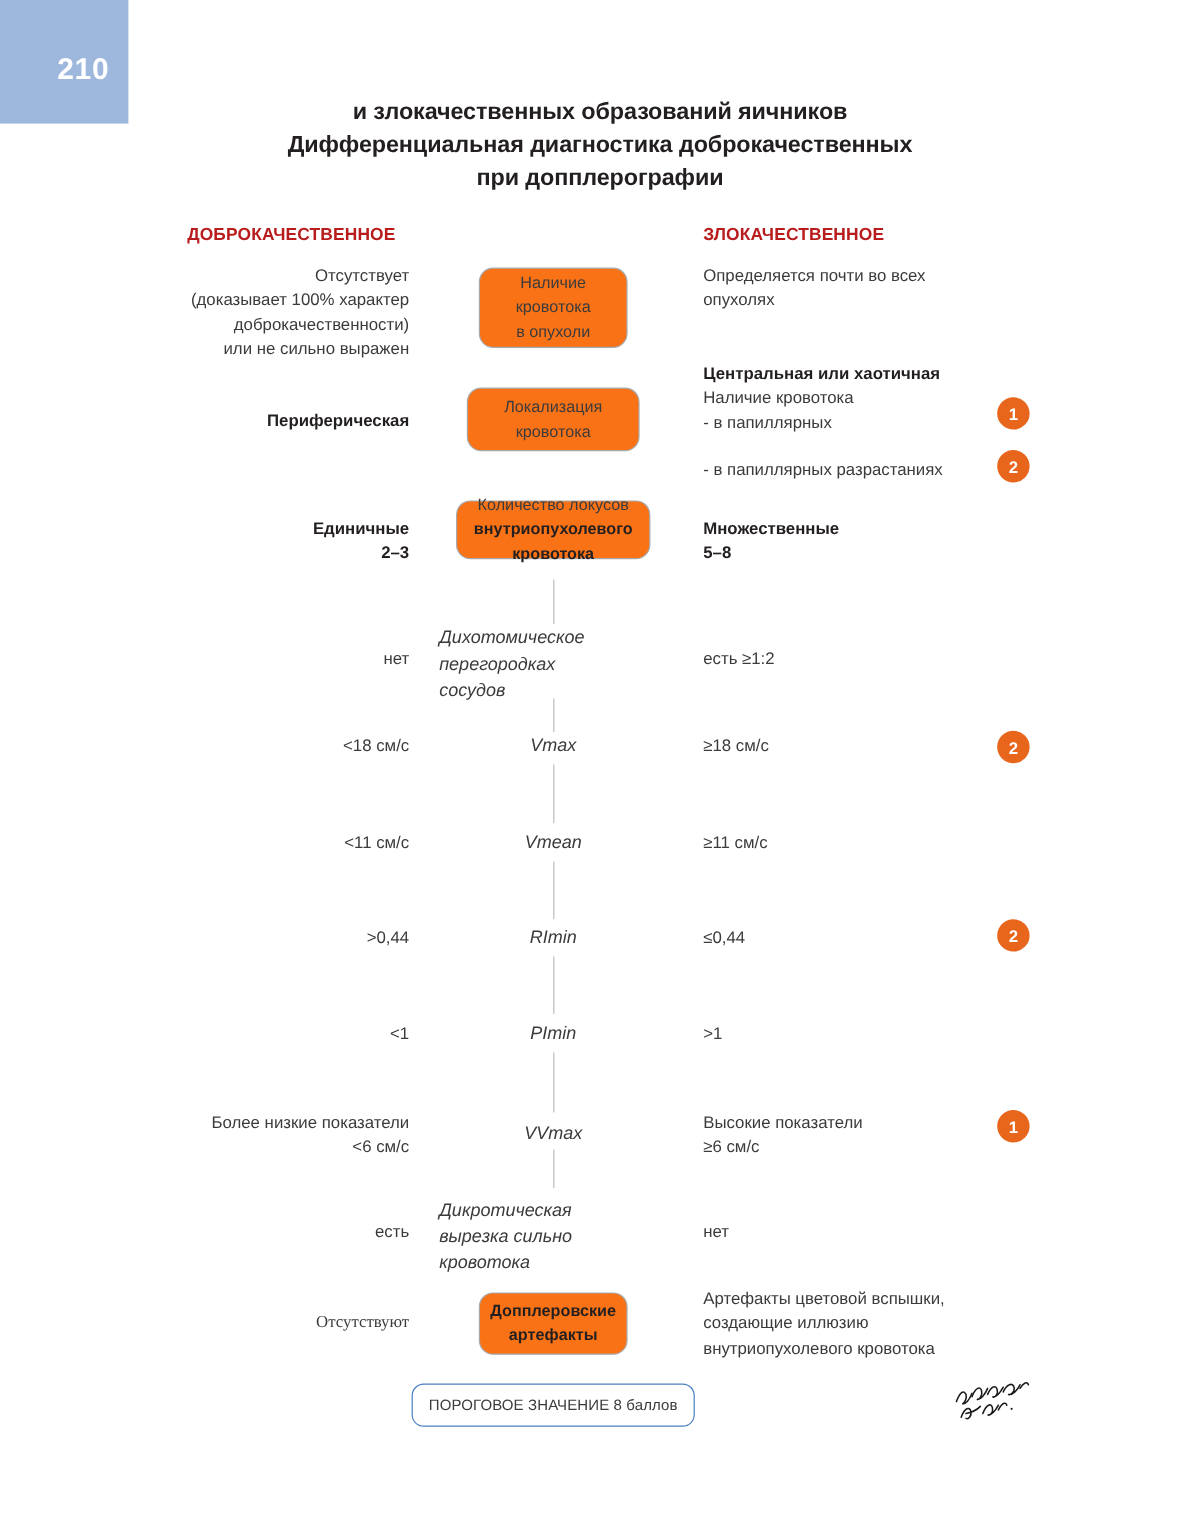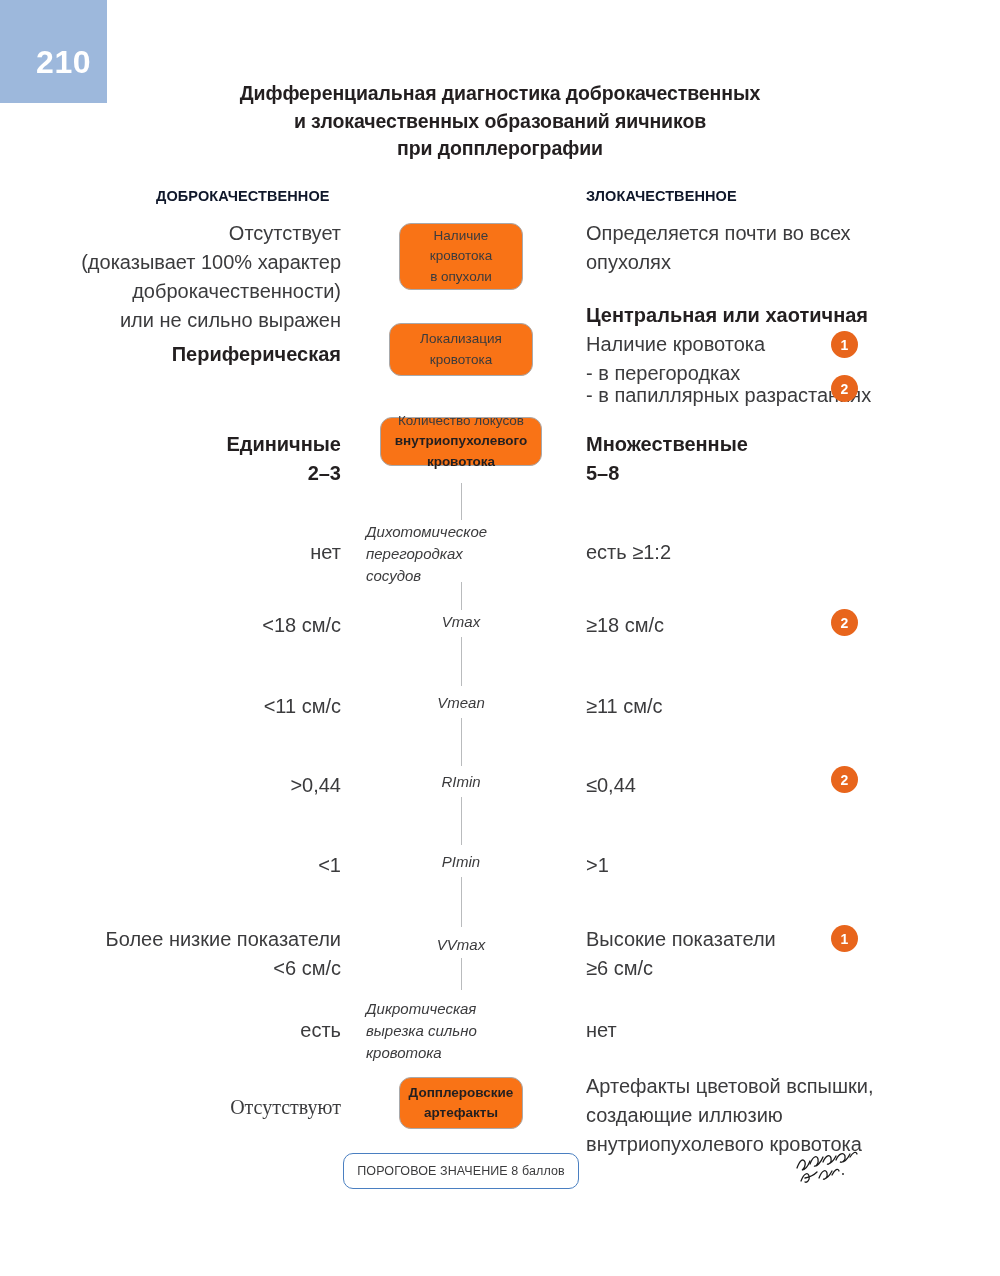--- a/index.html
+++ b/index.html
@@ -28,21 +28,21 @@
     left: 0;
     top: 0;
     width: 107px;
     height: 103px;
     background: #9db8dc;
   }
   .page-tab-number {
     position: absolute;
     right: 16px;
     top: 46px;
-    font-size: 32px;
+    font-size: 25px;
     font-weight: bold;
     color: #ffffff;
     letter-spacing: 0.5px;
     line-height: 1;
   }
 
   
   .title {
     position: absolute;
     left: 150px;
@@ -55,30 +55,30 @@
     color: #231f20;
     letter-spacing: -0.1px;
   }
   .title-line { display: block; }
 
   
   .col-head {
     position: absolute;
     font-size: 14.5px;
     font-weight: bold;
-    color: #0f172a;
+    color: #b91c1c;
     letter-spacing: 0.1px;
   }
   .col-head.left  { left: 156px; top: 188px; }
   .col-head.right { left: 586px; top: 188px; }
 
   
   .cell {
     position: absolute;
-    font-size: 20px;
+    font-size: 14px;
     line-height: 1.45;
     color: #3b3b3d;
   }
   .cell.left {
     right: 659px;          
     text-align: right;
   }
   .cell.right {
     left: 586px;
     text-align: left;
@@ -177,22 +177,22 @@
 </head>
 <body>
 
 <div id="page">
 
   <div class="page-tab">
     <div class="page-tab-number">210</div>
   </div>
 
   <div class="title">
+    <span class="title-line">и злокачественных образований яичников</span>
     <span class="title-line">Дифференциальная диагностика доброкачественных</span>
-    <span class="title-line">и злокачественных образований яичников</span>
     <span class="title-line">при допплерографии</span>
   </div>
 
   <div class="col-head left">ДОБРОКАЧЕСТВЕННОЕ</div>
   <div class="col-head right">ЗЛОКАЧЕСТВЕННОЕ</div>
 
   <div class="cell left" style="top:219px;">
     <div>Отсутствует</div>
     <div>(доказывает 100% характер</div>
     <div>доброкачественности)</div>
@@ -215,21 +215,21 @@
   </div>
 
   <div class="cbox" style="top:323px; width:144px; height:53px;">
     <div>Локализация</div>
     <div>кровотока</div>
   </div>
 
   <div class="cell right" style="top:301px;">
     <div class="b">Центральная или хаотичная</div>
     <div>Наличие кровотока</div>
-    <div>- в перегородках</div>
+    <div>- в папиллярных</div>
   </div>
 
   <div class="cell right" style="top:381px;">
     <div>- в папиллярных разрастаниях</div>
   </div>
 
   <div class="badge" style="left:831px; top:331px;">1</div>
   <div class="badge" style="left:831px; top:375px;">2</div>
 
   <div class="cell left bold" style="top:430px;">

